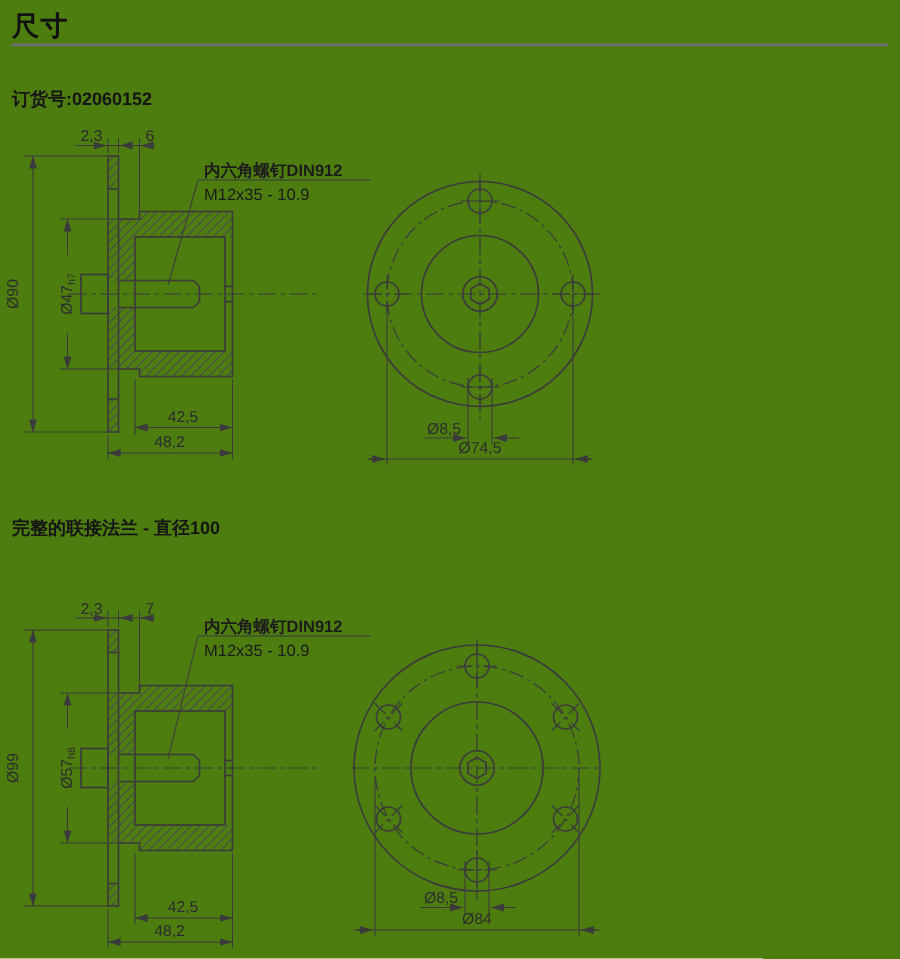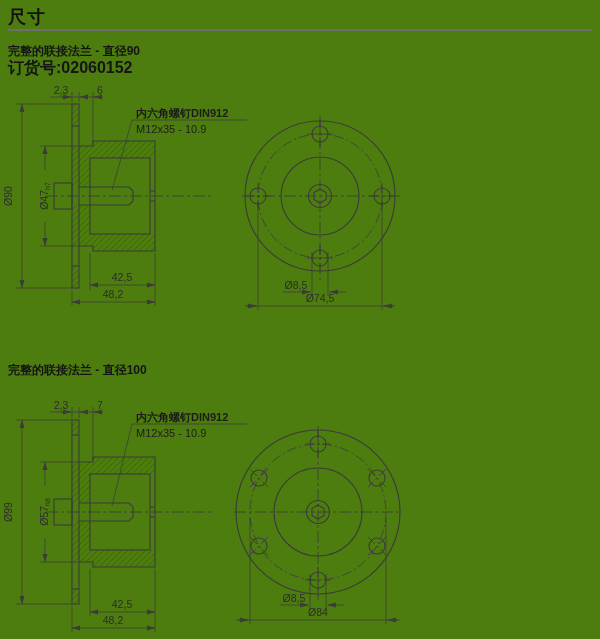--- a/index.html
+++ b/index.html
@@ -2,43 +2,42 @@
 <html><head>
 <meta charset="utf-8">
 <style>
   html,body{margin:0;padding:0;background:#ffffff;}
   #page{position:relative;width:600px;height:639px;background:#4d7c0f;overflow:hidden;
         font-family:"Liberation Sans","DejaVu Sans",sans-serif;}
   .abs{position:absolute;}
   #title{left:8px;top:5px;font-size:18px;font-weight:bold;color:#111;letter-spacing:1px;}
   #rule{left:8px;top:29px;width:584px;height:2px;background:#6e6e6e;}
   .sec-head{left:8px;font-size:12px;font-weight:bold;color:#151515;}
-  .sec-order{left:8px;font-size:16px;font-weight:bold;color:#151515;}
+  .sec-order{left:8px;font-size:12px;font-weight:bold;color:#151515;}
   #head1{top:43px;} #order1{top:58px;}
-  #head2{top:362px;} #order2{top:369px;}
+  #head2{top:344px;} #order2{top:369px;}
   svg{position:absolute;left:0;top:0;}
   .s{stroke:#3b3b3b;stroke-width:1.1;fill:none;}
   .t{stroke:#3b3b3b;stroke-width:0.7;fill:none;}
   .cl{stroke:#3b3b3b;stroke-width:0.8;fill:none;stroke-dasharray:12 3 3 3;}
   .bc{stroke:#3b3b3b;stroke-width:0.8;fill:none;stroke-dasharray:10 3 2 3;}
   .ht{fill:url(#h1);stroke:none;}
   .dim{font-family:"Liberation Sans","DejaVu Sans",sans-serif;font-size:10.5px;fill:#2d2d2d;}
   .note{font-family:"Liberation Sans","DejaVu Sans",sans-serif;font-size:11px;fill:#1c1c1c;}
   .notecjk{font-weight:bold;}
   .tol{font-size:7px;}
 </style>
 </head>
 <body>
 
 <div id="page">
 
   <div id="title" class="abs">尺寸</div>
   <div id="rule" class="abs"></div>
 
-  <div id="head1" class="abs sec-head">完整的联接法兰 - 直径90</div>
   <div id="order1" class="abs sec-order">订货号:02060152</div>
 
   <div id="head2" class="abs sec-head">完整的联接法兰 - 直径100</div>
 
   <svg width="600" height="639" viewBox="0 0 600 639">
     <defs>
       <pattern id="h1" width="6" height="6" patternUnits="userSpaceOnUse">
         <line x1="0" y1="6" x2="6" y2="0" stroke="#4a4a4a" stroke-width="0.8"></line>
       </pattern>
       <marker id="arr" markerWidth="9" markerHeight="7" refX="8.4" refY="3" orient="auto-start-reverse" markerUnits="userSpaceOnUse">

